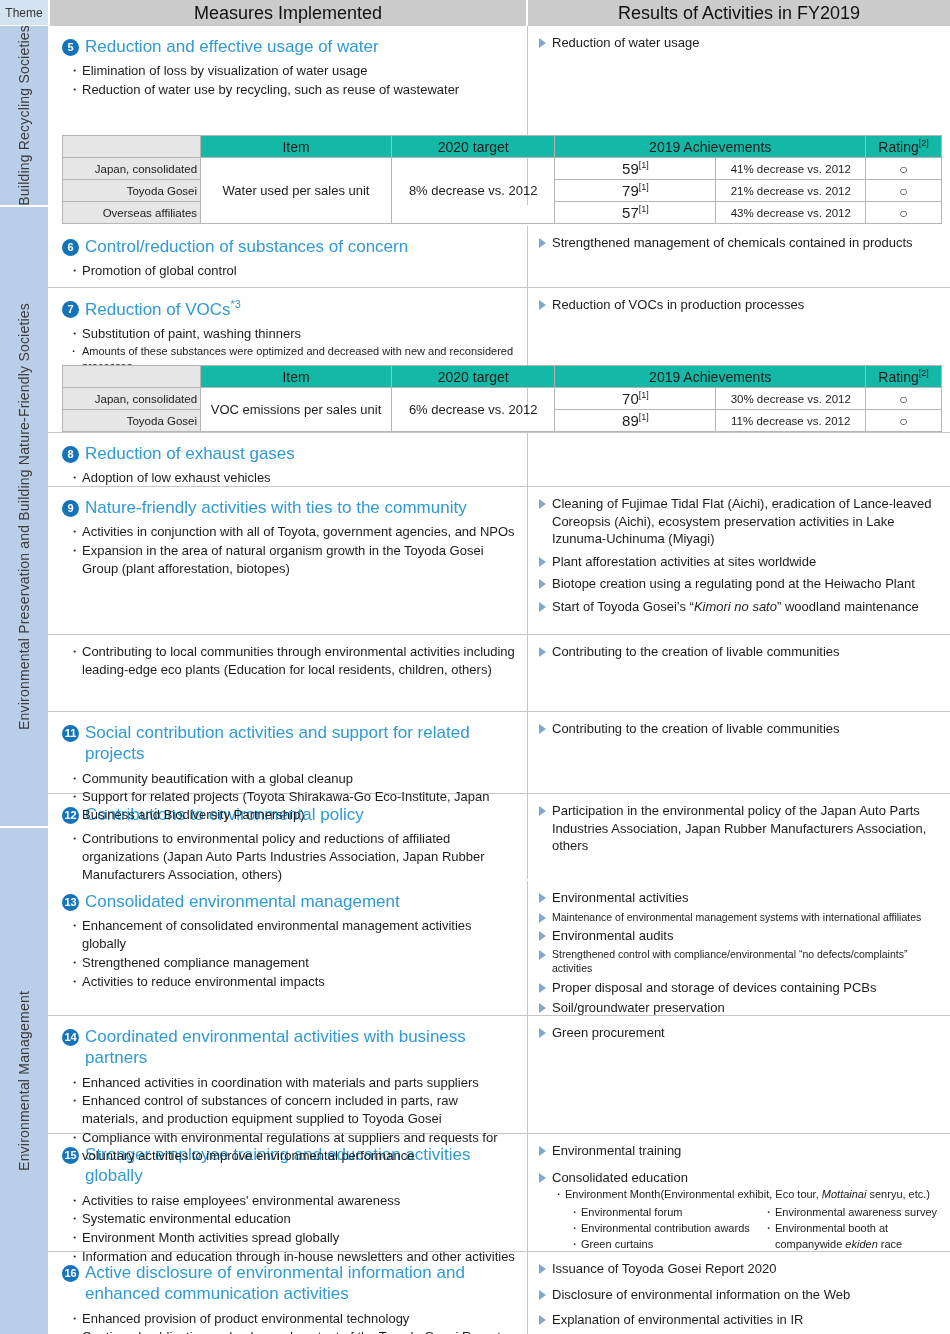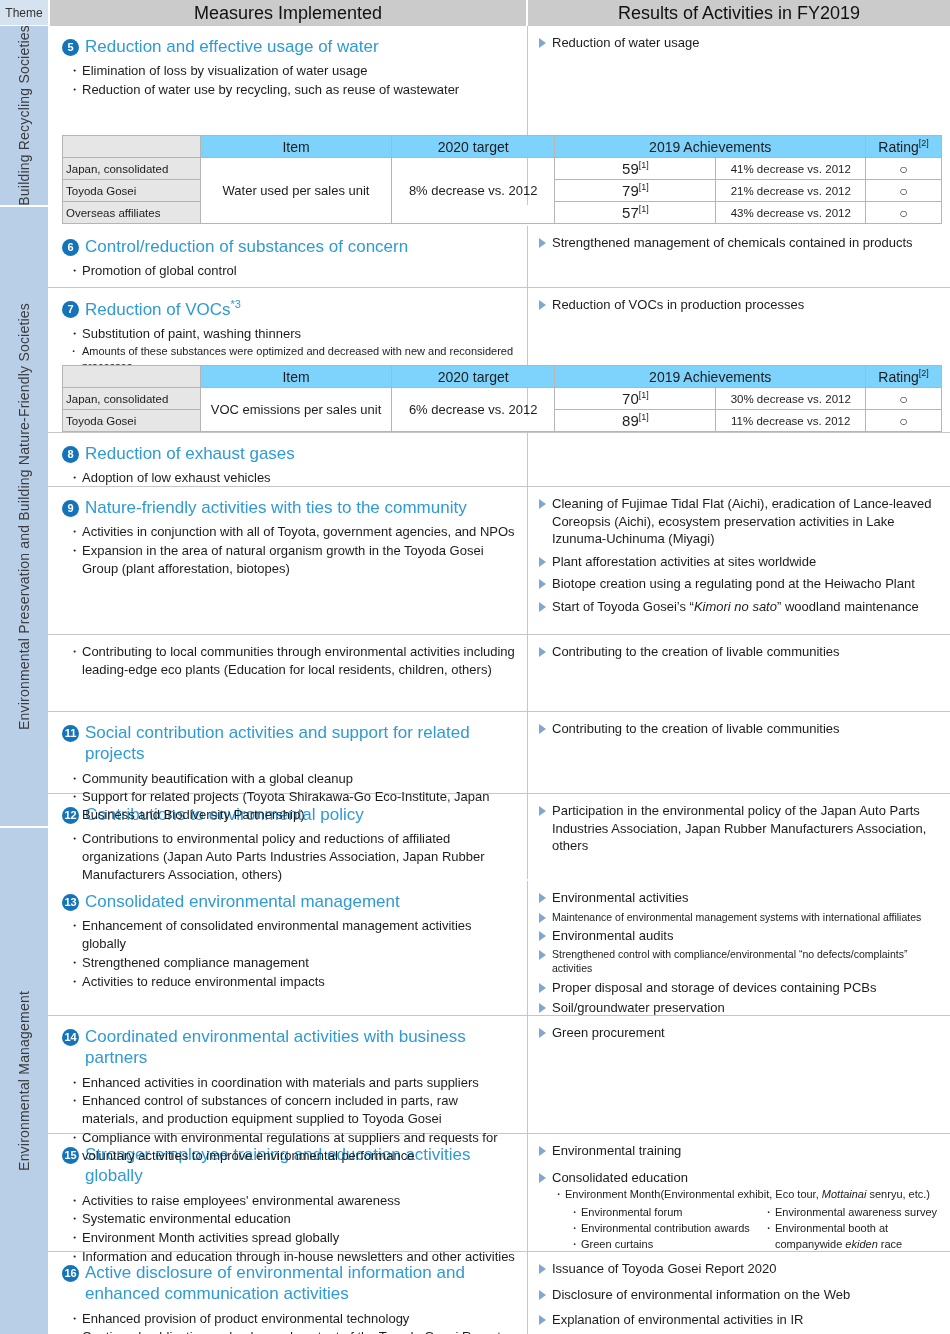--- a/index.html
+++ b/index.html
@@ -179,27 +179,27 @@
     table-layout: fixed;
   }
   table.dt th, table.dt td {
     border: 1px solid #b5b5b5;
     font-size: 12.5px;
     color: #1c1c1c;
     text-align: center;
     padding: 2px 3px;
     font-weight: normal;
   }
-  table.dt th.hd { background: #7dd3fc; height: 22px; font-size: 14px; }
+  table.dt th.hd { background: #14b8a6; height: 22px; font-size: 14px; }
   table.dt th.blank { background: #e6e6e6; }
   table.dt td.lab {
     background: #e6e6e6;
     font-size: 11.5px;
     white-space: nowrap;
-    text-align: left;
+    text-align: right;
   }
   table.dt td.ach { font-size: 15px; }
   table.dt td.ach .sup { font-size: 9px; vertical-align: super; }
   table.dt td.note { font-size: 11.5px; white-space: nowrap; }
   table.dt td.rate { font-size: 14px; }
   table.dt th .sup { font-size: 9px; vertical-align: super; }
   table.dt td.mid { font-size: 13px; }
 
   .dt-wrap { padding-right: 2px; }
 

